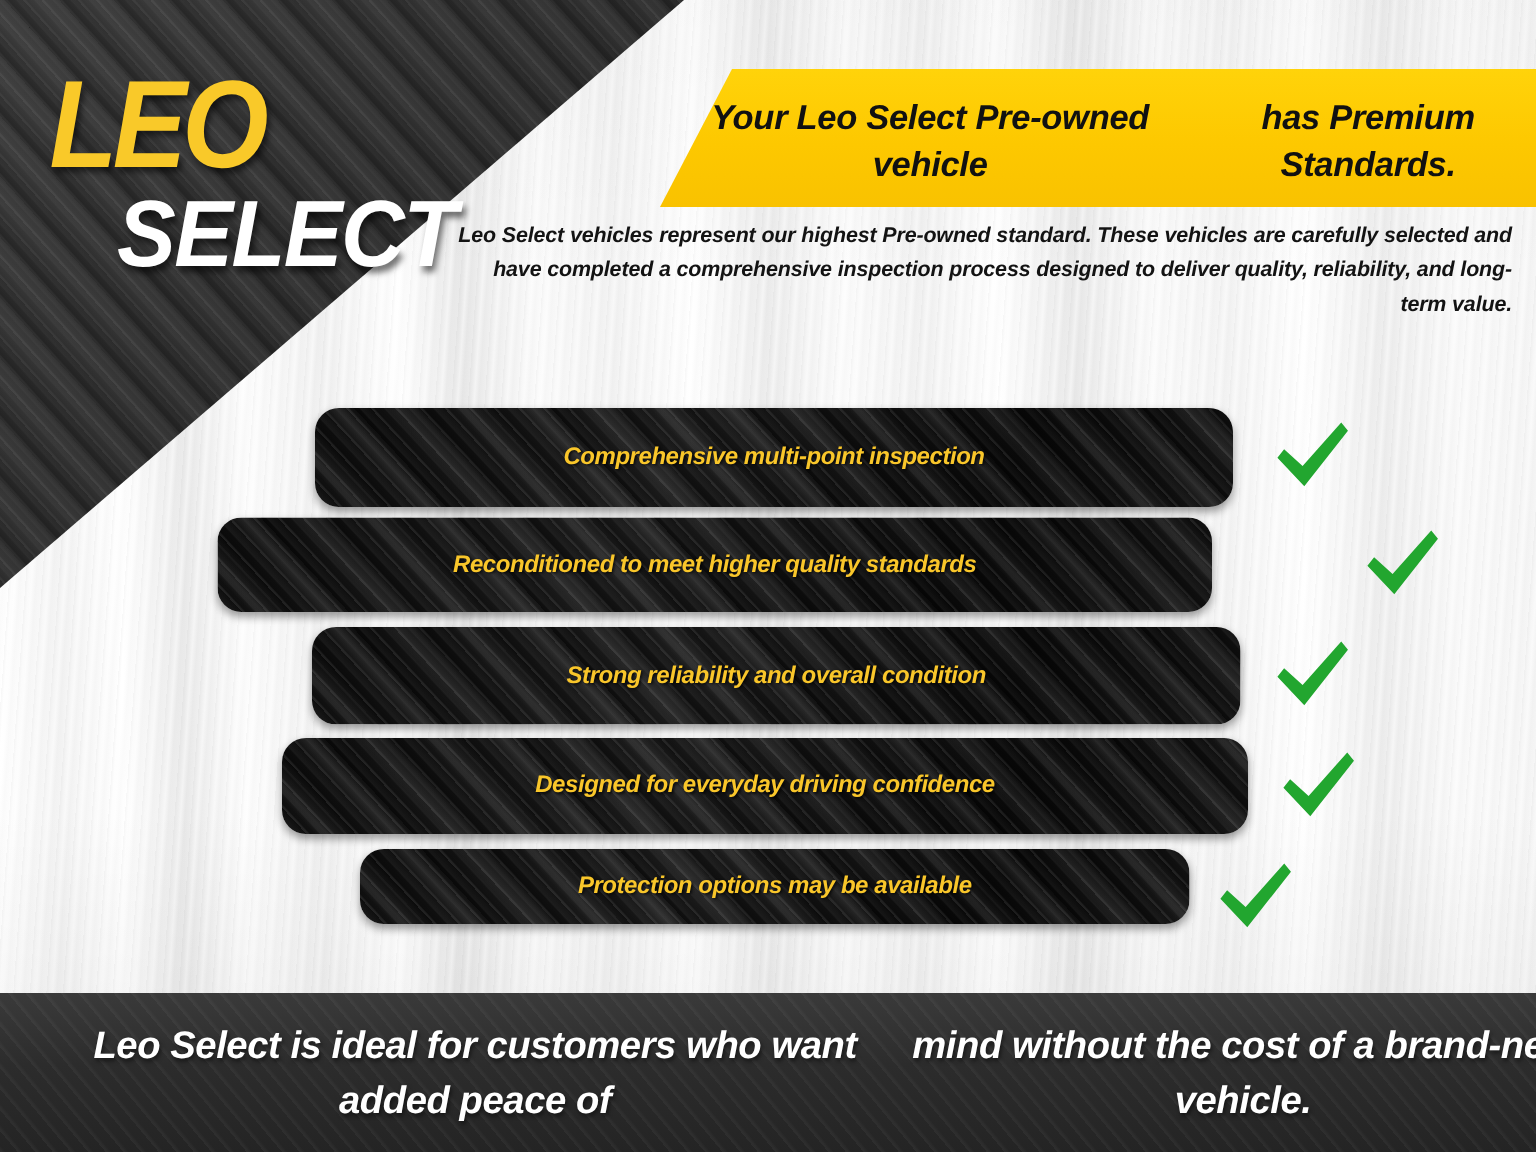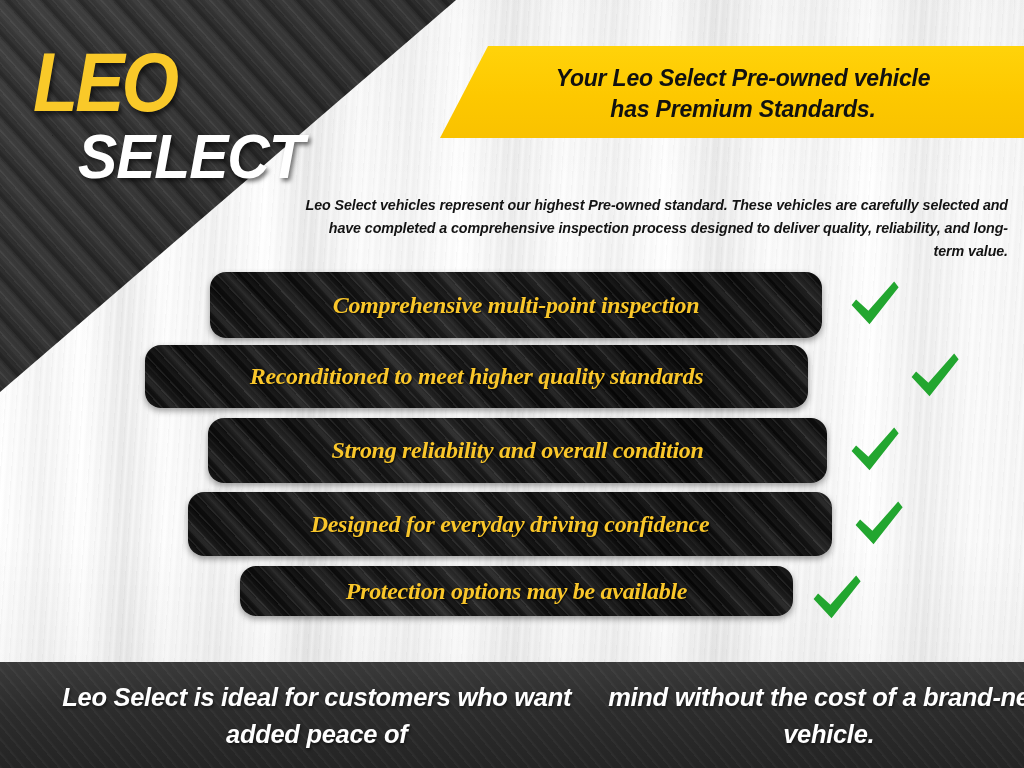--- a/index.html
+++ b/index.html
@@ -94,21 +94,21 @@
     left: 440px; top: 46px;
     width: 584px; height: 92px;
     background: linear-gradient(180deg, #ffd30a 0%, #fdc800 55%, #f9c200 100%);
     clip-path: polygon(48px 0, 584px 0, 584px 92px, 0 92px);
     box-shadow: 0 1px 2px rgba(0,0,0,.08);
   }
   .banner-text {
     position: absolute;
     left: 440px; top: 52px;
     width: 584px; height: 84px;
-    display: flex; flex-direction: column;
+    display: flex; flex-direction: row;
     align-items: center; justify-content: center;
     text-align: center;
   }
   .banner-text span {
     display: block;
     font-size: 23px;
     font-weight: bold;
     font-style: italic;
     color: #111111;
     line-height: 1.35;
@@ -121,49 +121,47 @@
     position: absolute;
     left: 300px; top: 146px;
     width: 708px;
     text-align: right;
     font-size: 14.3px;
     font-weight: bold;
     font-style: italic;
     color: #131313;
     line-height: 1.62;
     letter-spacing: -0.1px;
-    margin-top: 48px;
   }
 
   
   .pill {
     position: absolute;
     border-radius: 16px;
     background:
       repeating-linear-gradient(47deg,
         rgba(255,255,255,0.085) 0px, rgba(255,255,255,0.085) 1px,
         rgba(255,255,255,0) 2px, rgba(255,255,255,0) 6px,
         rgba(255,255,255,0.05) 7px, rgba(255,255,255,0) 12px),
       repeating-linear-gradient(47deg,
         rgba(0,0,0,0.55) 0px, rgba(0,0,0,0.1) 16px,
         rgba(255,255,255,0.07) 22px, rgba(0,0,0,0.2) 32px),
       linear-gradient(120deg, #101010 0%, #1f1f1f 40%, #0b0b0b 75%, #191919 100%);
     box-shadow: 0 3px 6px rgba(0,0,0,.38);
     display: flex; align-items: center; justify-content: center;
     overflow: hidden;
   }
   .pill-label {
-    font-size: 24px;
+    font-size: 16px;
     font-weight: bold;
     font-style: italic;
     color: #f9c62a;
     letter-spacing: -0.3px;
     white-space: nowrap;
     text-shadow: 1px 1px 2px rgba(0,0,0,.8);
-    font-family: Liberation Serif, serif;
   }
   .check {
     position: absolute;
     width: 56px; height: 56px;
   }
 
   
   .footer {
     position: absolute;
     left: 0; top: 662px;

